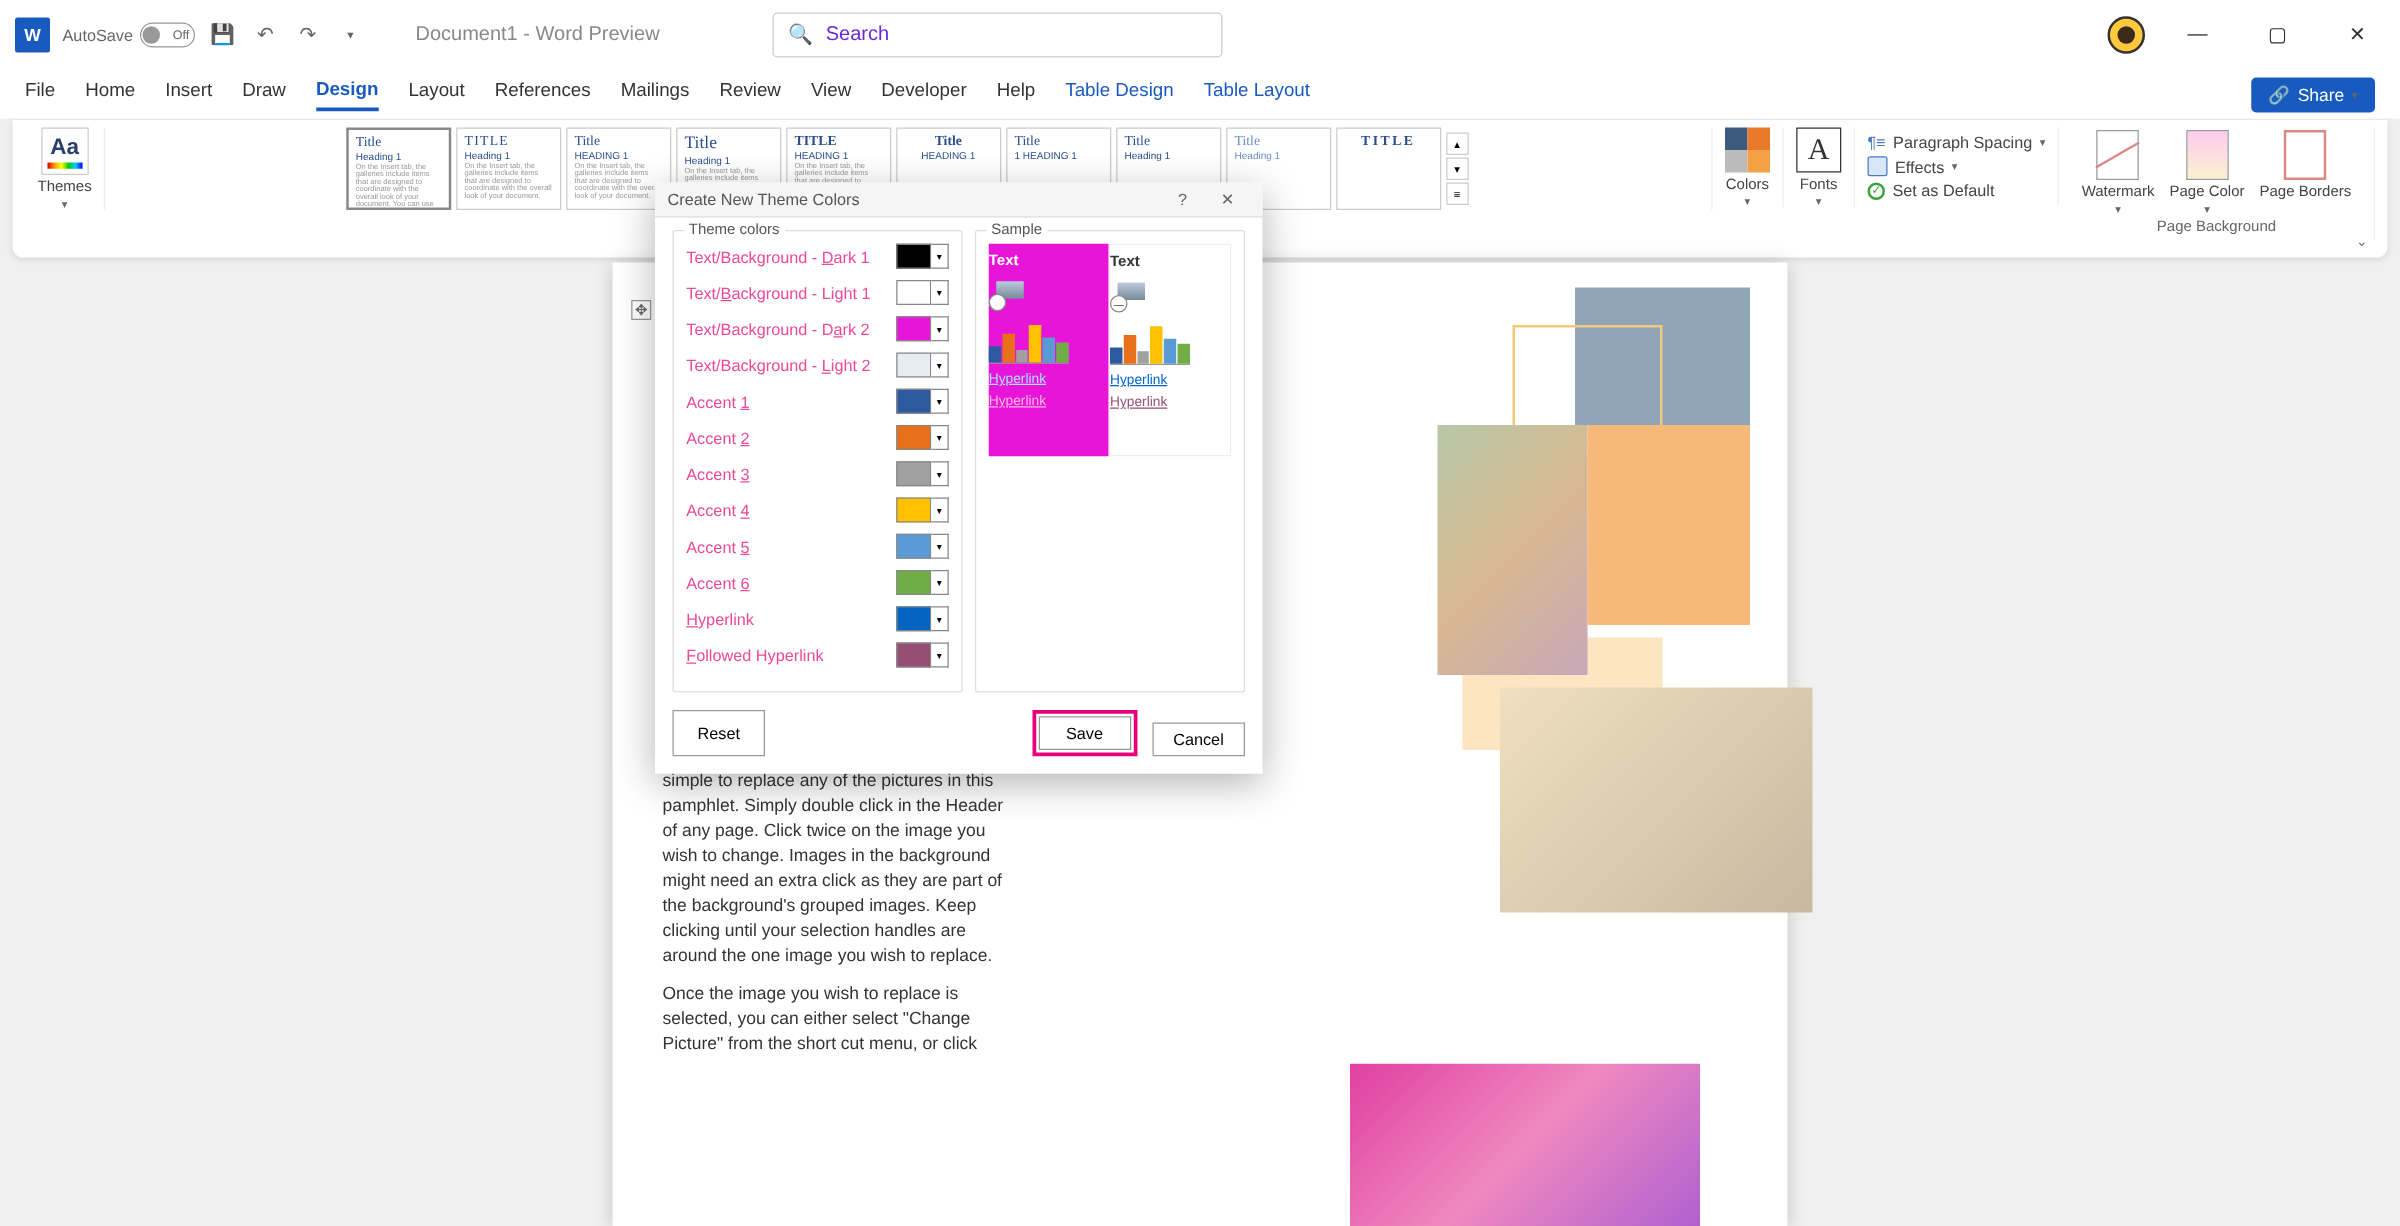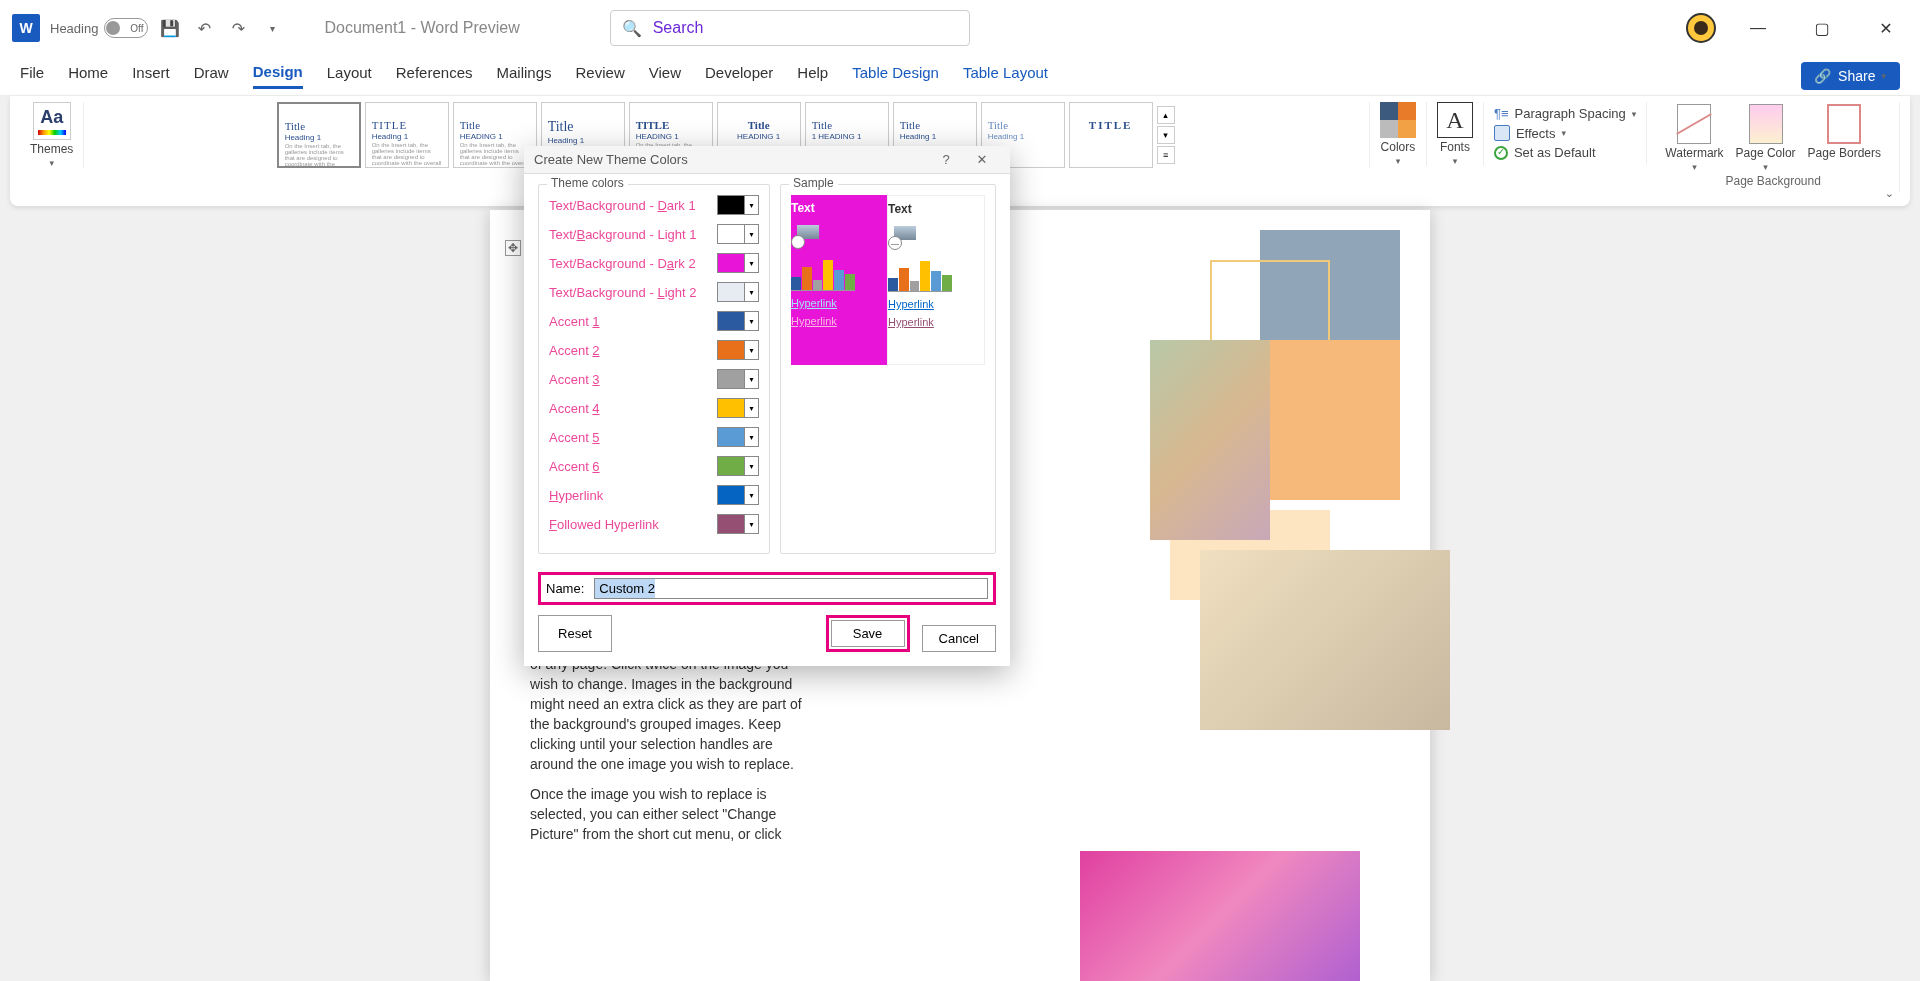--- a/index.html
+++ b/index.html
@@ -28,21 +28,21 @@
 .share-btn { margin-left: auto; background: #185ABD; color: #fff; padding: 6px 14px; border-radius: 4px; font-size: 14px; display: flex; align-items: center; gap: 6px; cursor: pointer; }
 
 
 .ribbon { height: 110px; background: #fff; margin: 0 10px 10px 10px; border-radius: 0 0 8px 8px; box-shadow: 0 2px 5px rgba(0,0,0,0.1); display: flex; align-items: flex-start; padding: 6px 10px; gap: 0; }
 .ribbon-group { display: flex; flex-direction: column; align-items: center; justify-content: center; padding: 0 10px; border-right: 1px solid #eee; }
 .ribbon-big-btn { display: flex; flex-direction: column; align-items: center; gap: 2px; cursor: pointer; font-size: 12px; color: #444; }
 .themes-icon { width: 38px; height: 38px; border: 1px solid #ccc; background: #fff; display: flex; flex-direction: column; align-items: center; justify-content: center; font-family: serif; }
 .themes-icon .aa { font-size: 18px; font-weight: bold; color: #2a3e6b; }
 .themes-icon .bar { width: 28px; height: 5px; background: linear-gradient(90deg, #c00, #f90, #ff0, #0c0, #0cf, #00f); margin-top: 2px; }
 .style-gallery { display: flex; gap: 4px; align-items: center; }
-.style-thumb { width: 84px; height: 66px; border: 1px solid #ccc; background: #fff; padding: 16px 6px; font-size: 7px; color: #777; overflow: hidden; cursor: pointer; }
+.style-thumb { width: 84px; height: 66px; border: 1px solid #ccc; background: #fff; padding: 4px 6px; font-size: 7px; color: #777; overflow: hidden; cursor: pointer; }
 .style-thumb.sel { border: 2px solid #888; }
 .style-thumb .t { font-size: 11px; color: #2a4e8d; font-family: serif; margin-bottom: 1px; }
 .style-thumb .h { font-size: 8px; color: #2a4e8d; margin-bottom: 1px; }
 .style-thumb .bt { font-size: 6px; line-height: 6px; color: #999; }
 .gallery-more { width: 20px; display: flex; flex-direction: column; gap: 2px; }
 .gallery-more div { width: 18px; height: 18px; border: 1px solid #ccc; display: flex; align-items: center; justify-content: center; font-size: 9px; cursor: pointer; }
 .colors-btn { width: 36px; height: 36px; display: grid; grid-template-columns: 1fr 1fr; grid-template-rows: 1fr 1fr; }
 .colors-btn div:nth-child(1) { background: #3c5a7d; }
 .colors-btn div:nth-child(2) { background: #e87b29; }
 .colors-btn div:nth-child(3) { background: #bbb; }
@@ -119,21 +119,21 @@
 .btn-row { display: flex; justify-content: space-between; padding: 0 14px 14px; }
 .dlg-btn { min-width: 74px; padding: 5px 16px; border: 1px solid #999; background: #fff; font-size: 13px; cursor: pointer; }
 .save-hl { border: 3px solid #e6007e; padding: 2px; display: inline-block; }
 </style>
 </head>
 <body>
 
 <div class="titlebar">
   <div class="word-icon">W</div>
   <div class="autosave">
-    <span>Heading</span>
+    <span>AutoSave</span>
     <span class="autosave-toggle">
         <span class="autosave-off">Off</span>
       </span>
   </div>
   <div class="qa-icon">💾</div>
   <div class="qa-icon">↶</div>
   <div class="qa-icon">↷</div>
   <div class="qa-icon" style="font-size:10px;">▾</div>
   <div class="doc-title">Document1  -  Word Preview</div>
   <div class="search-box">
@@ -442,24 +442,20 @@
               <div style="height:90%;background:#ffc000;"></div>
               <div style="height:60%;background:#5b9bd5;"></div>
               <div style="height:50%;background:#70ad47;"></div>
             </div>
           <span class="hl hl1">Hyperlink</span>
           <span class="hl hl2">Hyperlink</span>
         </div>
       </div>
     </div>
   </div>
-  <div class="name-row">
-    <label><span class="u">N</span>ame:</label>
-    <input style="background: linear-gradient(90deg, rgb(188, 216, 245) 0px, rgb(188, 216, 245) 60px, rgb(255, 255, 255) 60px);" value="Custom 2">
-  </div>
   <div class="btn-row">
     <button class="dlg-btn">Reset</button>
     <div style="display:flex;gap:12px;align-items:flex-end;">
       <span class="save-hl"><button class="dlg-btn"><span class="u">S</span>ave</button></span>
       <button class="dlg-btn">Cancel</button>
     </div>
   </div>
 </div>
 
 </body></html>

